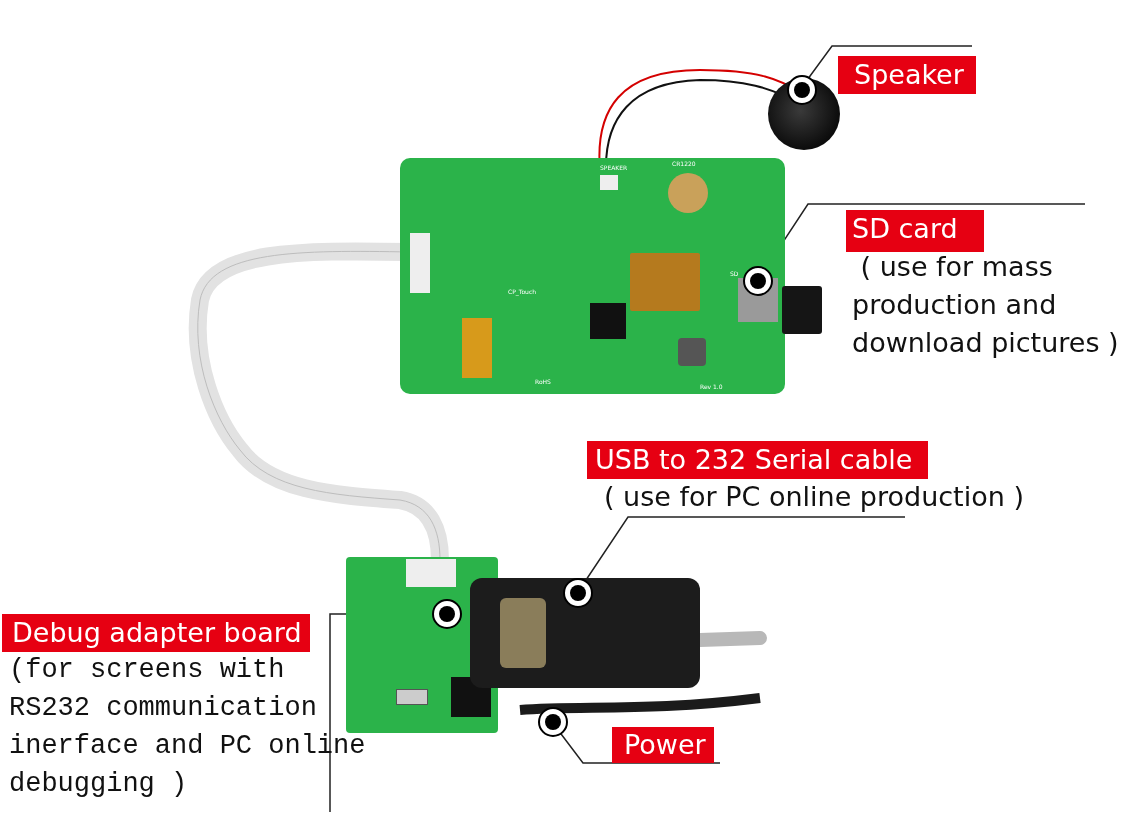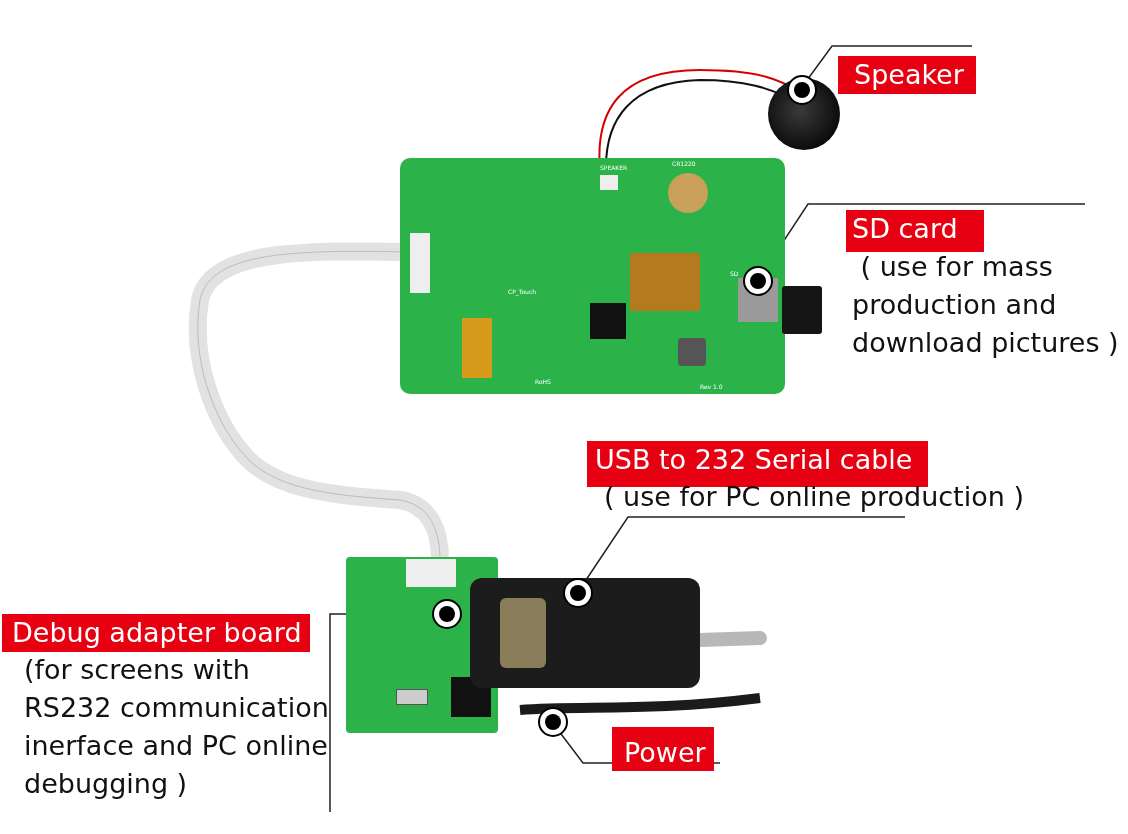--- a/index.html
+++ b/index.html
@@ -74,22 +74,22 @@
 <div class="marker" style="left:432px;top:599px;"></div>
 <div class="marker" style="left:538px;top:707px;"></div>
 
 <div class="tag" style="left:838px;top:56px;padding:0 12px 0 16px;">Speaker</div>
 
 <div class="tag" style="left:846px;top:210px;padding:0 26px 4px 6px;">SD card</div>
 <div class="desc" style="left:852px;top:248px;"> ( use for mass
 production and
 download pictures )</div>
 
-<div class="tag" style="left:587px;top:441px;padding:0 16px 8px 8px;">USB to 232 Serial cable</div>
+<div class="tag" style="left:587px;top:441px;padding:0 16px 0 8px;">USB to 232 Serial cable</div>
 <div class="desc" style="left:604px;top:478px;">( use for PC online production )</div>
 
 <div class="tag" style="left:2px;top:614px;padding:0 8px 0 10px;text-align:center;">Debug adapter board</div>
-<div class="desc" style="left:24px;top:651px;">(for screens with
+<div class="desc" style="left:9px;top:651px;font-family:Liberation Mono, monospace;">(for screens with
 RS232 communication
 inerface and PC online
 debugging )</div>
 
-<div class="tag" style="left:612px;top:727px;padding:8px 8px 0 12px;line-height:36px;">Power</div>
+<div class="tag" style="left:612px;top:727px;padding:0 8px 0 12px;line-height:36px;">Power</div>
 
 </body></html>

